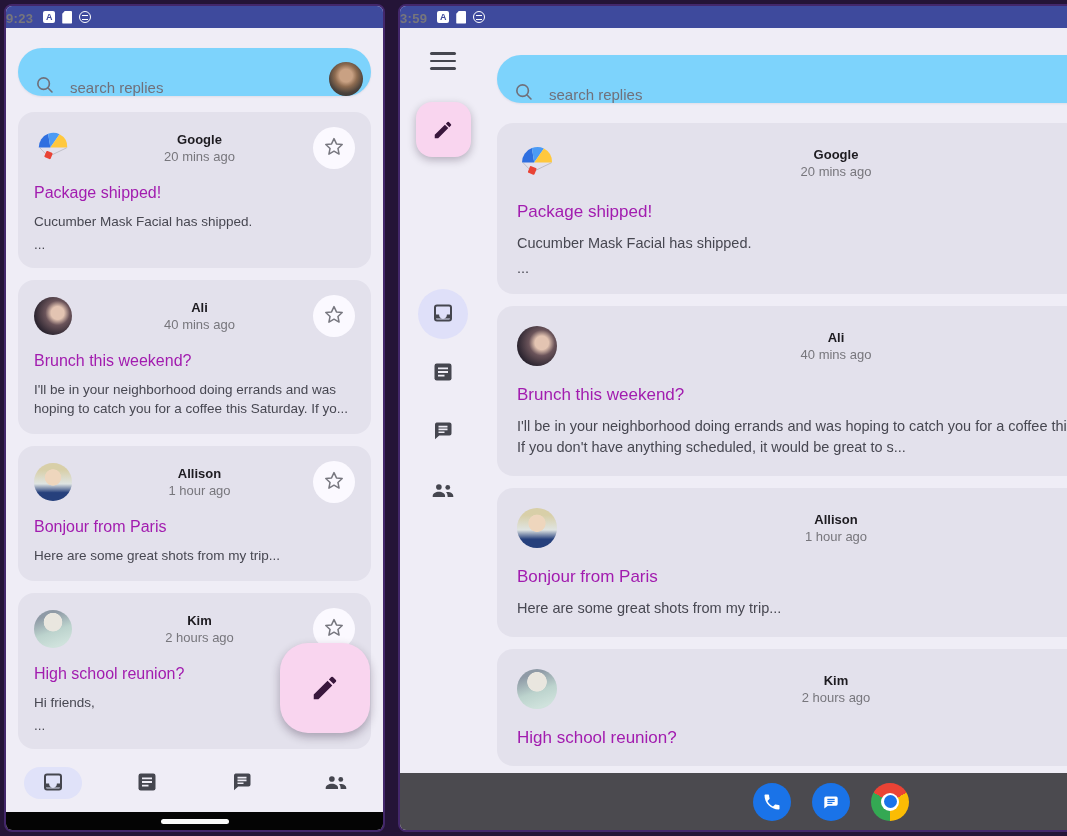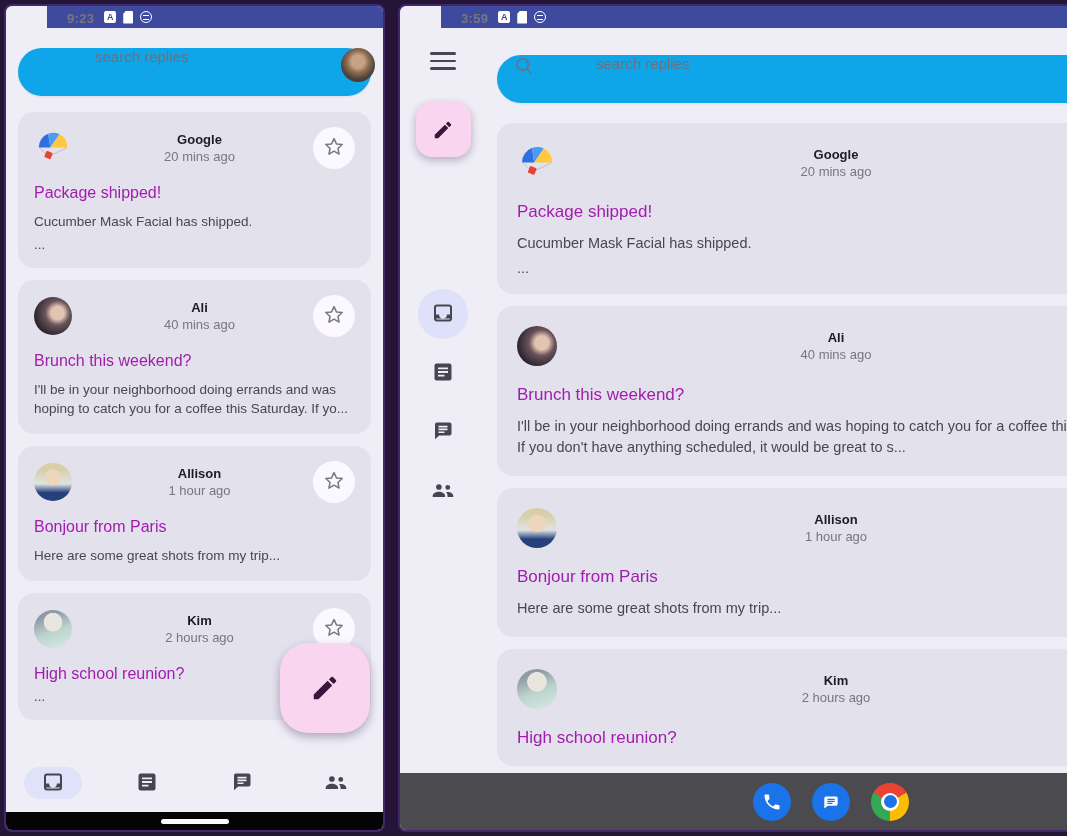--- a/index.html
+++ b/index.html
@@ -12,40 +12,40 @@
   .stage{ position:absolute; inset:0; }
 
   
   .device{ position:absolute; top:4px; height:828px; border-radius:8px;
            overflow:hidden; background:#EFEDF6; border:2px solid #43276B;
            display:flex; flex-direction:column; }
   .phone{ left:4px; width:381px; }
   .tablet{ left:398px; width:781px; }
 
   .statusbar{ height:22px; flex:0 0 22px; background:#3E4A9D; color:#fff;
-              display:flex; align-items:center; padding:0 20px; font-size:13px;margin-left:41px; }
+              display:flex; align-items:center; padding:0 0; font-size:13px; }
   .statusbar .time{ font-weight:bold; letter-spacing:.3px; }
   .sicons{ display:flex; align-items:center; gap:7px; margin-left:10px; }
   .sright{ margin-left:auto; display:flex; align-items:center; gap:5px; }
   .sq-a{ width:12px; height:12px; background:#fff; border-radius:2px; color:#3E4A9D;
          font-size:9px; font-weight:bold; display:flex; align-items:center; justify-content:center; }
   .sim{ width:10px; height:13px; background:#fff;
         clip-path:polygon(30% 0,100% 0,100% 100%,0 100%,0 25%); border-radius:1px; }
   .vpnring{ width:12px; height:12px; border:1.6px solid #fff; border-radius:50%;
             display:flex; align-items:center; justify-content:center; }
   .vpnring i{ display:block; width:6px; height:5px;
               border-top:1.4px solid #fff; border-bottom:1.4px solid #fff; }
   .batt{ width:8px; height:13px; background:#fff; border-radius:1.5px; position:relative; }
   .batt:before{ content:""; position:absolute; top:-2px; left:2px; width:4px; height:2px; background:#fff; }
 
   
   .app{ position:relative; flex:1 1 auto; background:#EFEDF6; overflow:hidden; }
-  .searchbar{ background:#0ea5e9; border-radius:24px; height:48px;
-              display:flex; align-items:flex-start; padding:0 8px 0 16px;
-              box-shadow:0 1px 2px rgba(40,35,80,.08);gap:47px; }
+  .searchbar{ background:#7dd3fc; border-radius:24px; height:48px;
+              display:flex; align-items:flex-end; padding:0 8px 0 16px;
+              box-shadow:0 1px 2px rgba(40,35,80,.08); }
   .searchbar input{ flex:1; border:0; outline:0; background:transparent;
                     font-size:15px; color:#46464F; font-family:inherit; }
   .searchbar input::placeholder{ color:#70707A; opacity:1; }
   .avatar{ border-radius:50%; flex:0 0 auto; }
   .av-account{ background:radial-gradient(circle at 50% 40%,#c9a183 0 24%,#8d6b50 42%,#4a423c 66%,#2f2c2b 100%); }
   .av-ali{ background:radial-gradient(circle at 62% 42%,#e3c4b2 0 20%,#6b545a 38%,#2c2530 72%); }
   .av-allison{ background:radial-gradient(circle at 50% 38%,#eed6bd 0 26%,rgba(0,0,0,0) 28%),
                linear-gradient(#d8cfa8 18%,#dfe4e2 55%,#26407C 78%); }
   .av-kim{ background:radial-gradient(circle at 50% 32%,#e9e6df 0 28%,rgba(0,0,0,0) 30%),
            linear-gradient(160deg,#8f9aa6 20%,#bcd3cd 55%,#cfe2dc 85%); }
@@ -228,20 +228,21 @@
             </div>
             <button class="starbtn">
                 <span>
   <svg width="24" height="24" viewBox="0 0 24 24">
     <path d="M12 3.6l2.47 5.3 5.73.63-4.27 3.93 1.16 5.64L12 16.2l-5.09 2.9 1.16-5.64L3.8 9.53l5.73-.63z" fill="none" stroke="#77777F" stroke-width="1.5" stroke-linejoin="round"></path>
   </svg>
 </span>
               </button>
           </div>
           <h3 class="subject">High school reunion?</h3>
+          <p class="preview">Hi friends,</p>
           <p class="more">...</p>
         </article>
       </div>
 
       <button class="fab" style="padding:0">
           <span style="width:30px;height:30px;display:flex">
   <svg viewBox="0 0 24 24" class="fabicon">
     <path fill="currentColor" d="M3 17.25V21h3.75L17.81 9.94l-3.75-3.75L3 17.25zM20.71 7.04c.39-.39.39-1.02 0-1.41l-2.34-2.34a1 1 0 0 0-1.41 0l-1.83 1.83 3.75 3.75 1.83-1.83z"></path>
   </svg>
 </span>

